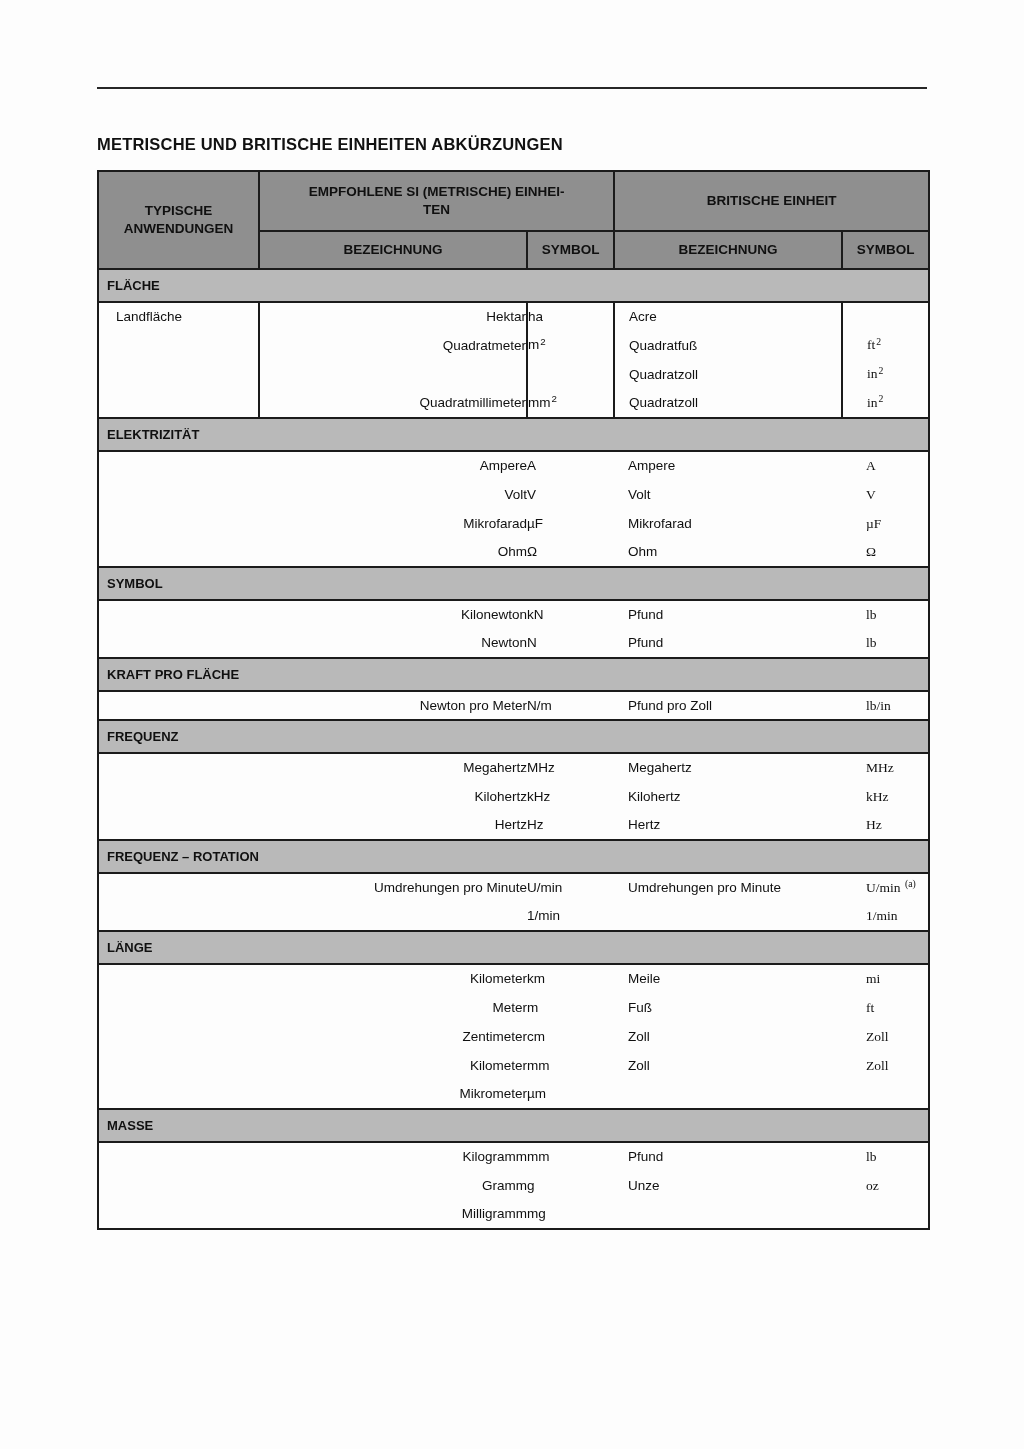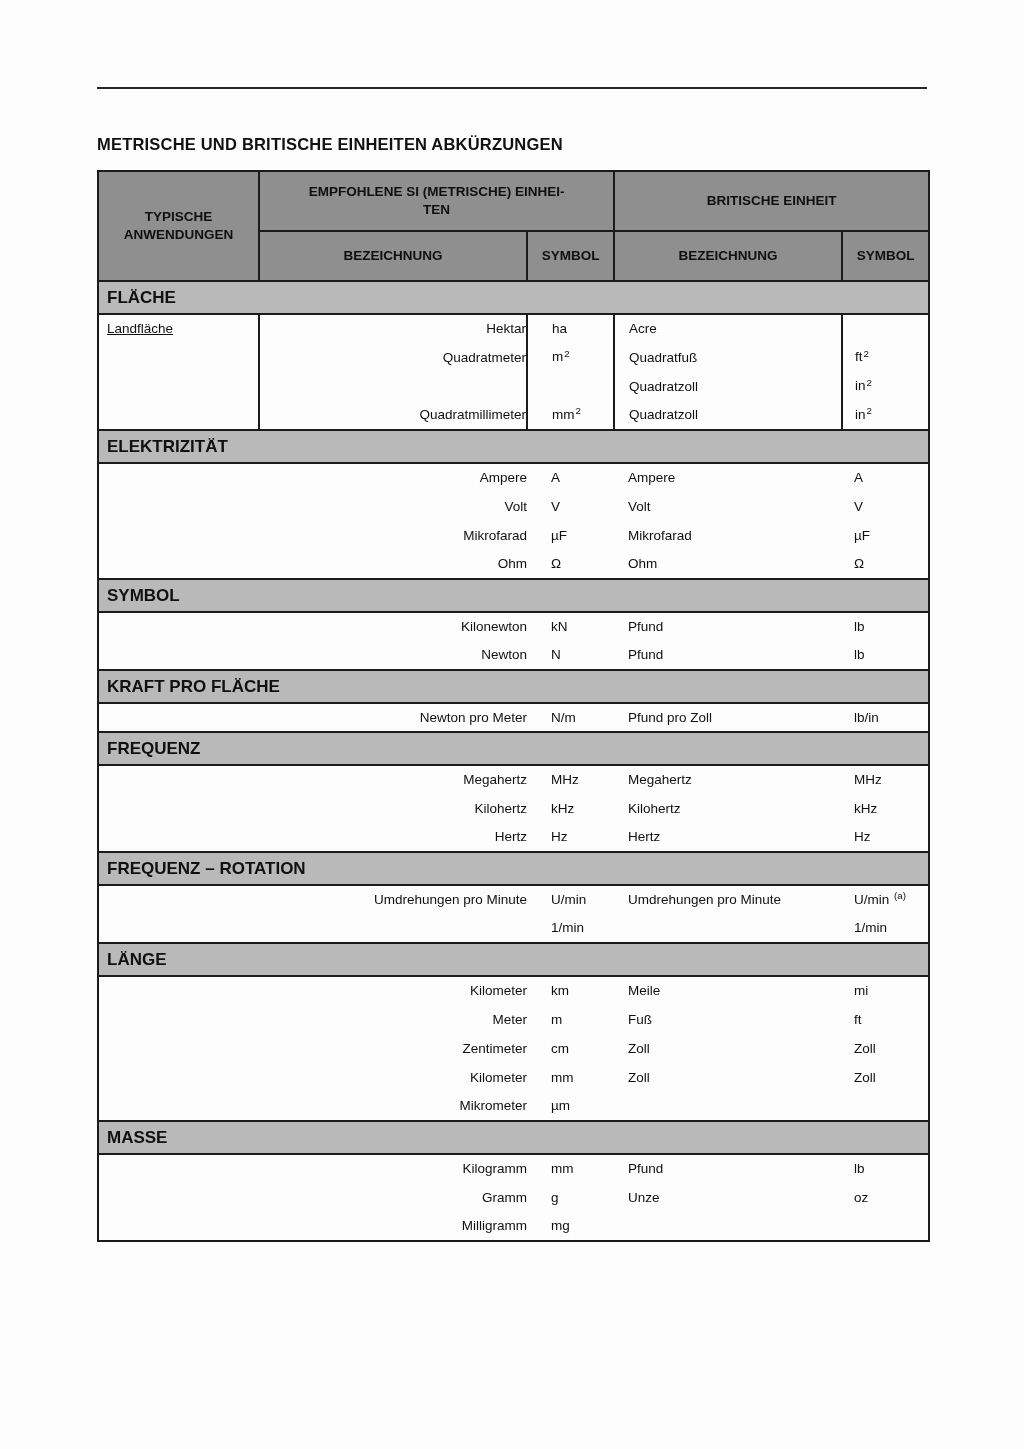--- a/index.html
+++ b/index.html
@@ -25,36 +25,36 @@
     font-size:13.5px; color:#101010;
     border:2px solid #1b1b1b;
   }
   .units-table th {
     background:#8f8f8f; border:2px solid #1b1b1b;
     font-size:13.5px; font-weight:bold; text-align:center;
     vertical-align:middle; padding:2px 8px; line-height:18px;
   }
   th.group-th { height:60px; }
   th.pre { white-space:pre-line; }
-  th.sub-th { height:50px; }
+  th.sub-th { height:38px; }
   td.band {
     background:#b9b9b9;
     border-top:2px solid #1b1b1b; border-bottom:2px solid #1b1b1b;
-    font-weight:bold; font-size:17px; height:33px;
+    font-weight:bold; font-size:13px; height:33px;
     padding-left:8px; vertical-align:middle;
   }
   td.cell {
     height:29px; vertical-align:middle; background:#fdfdfd;
     line-height:16px; overflow:hidden; white-space:nowrap;
   }
-  td.c-app     { padding-left:8px;  vertical-align:top; padding-top:6px;text-decoration:underline; }
+  td.c-app     { padding-left:17px;  vertical-align:top; padding-top:6px; }
   td.c-si-name { padding-left:18px;text-align:right;  }
-  td.c-si-sym  { padding-left:24px; }
+  td.c-si-sym  { padding-left:0; }
   td.c-br-name { padding-left:14px; }
-  td.c-br-sym  { padding-left:12px;  }
+  td.c-br-sym  { padding-left:24px;font-family:Liberation Serif, serif;  }
   td.ruled { border-left:2px solid #1b1b1b; }
   sup { font-size:0.72em; position:relative; top:-0.45em; vertical-align:baseline; margin-left:1px; }
 </style>
 </head>
 <body>
 
 <div class="page">
   <div class="top-rule"></div>
   <div class="doc-title">METRISCHE UND BRITISCHE EINHEITEN ABKÜRZUNGEN</div>
 

